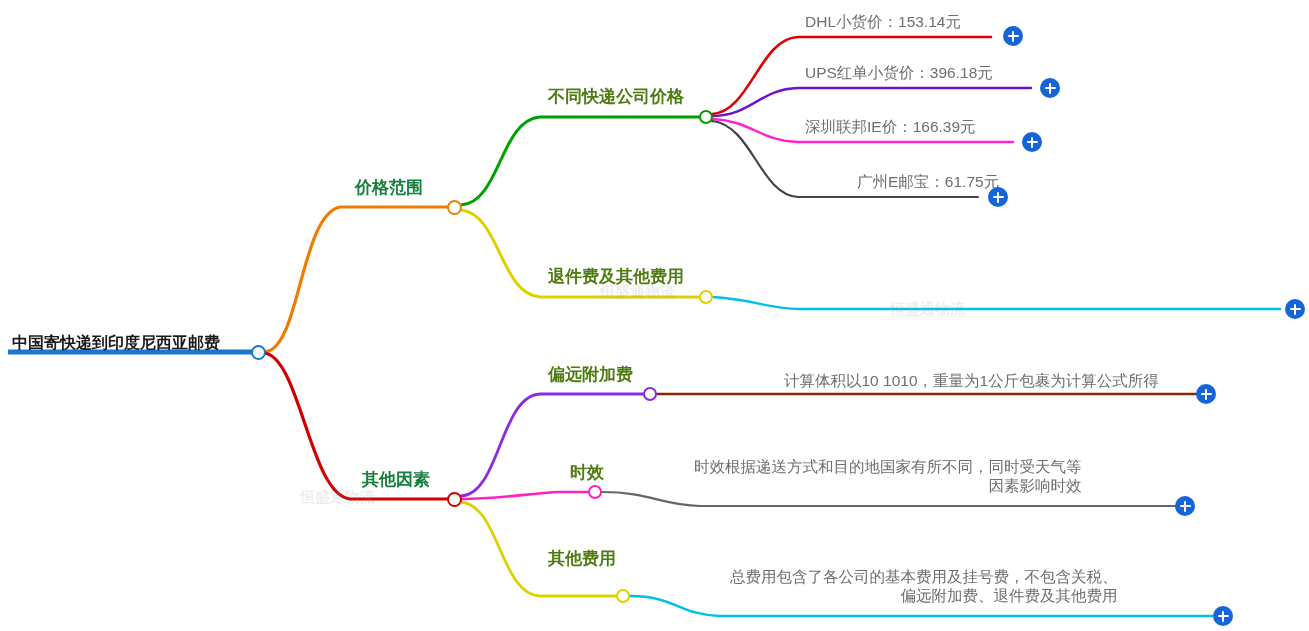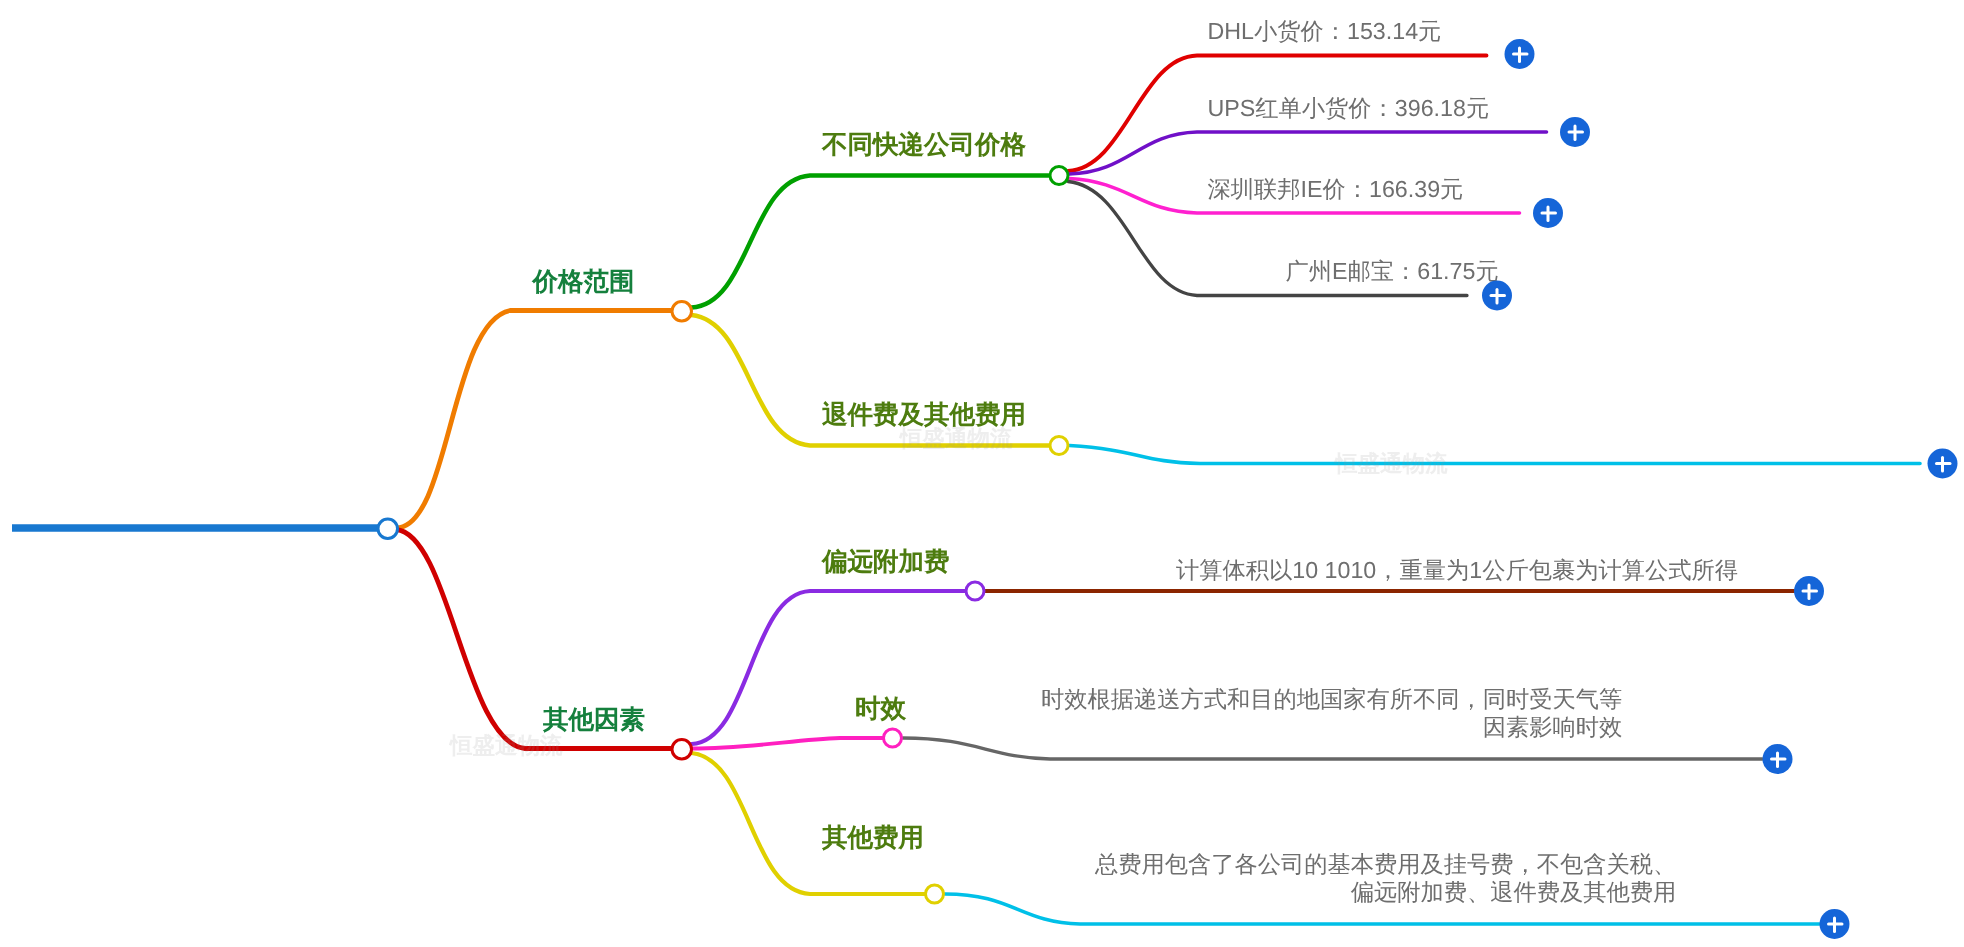--- a/index.html
+++ b/index.html
@@ -144,20 +144,21 @@
 
   <div class="dot" style="left:251px; top:345px; width:15px; height:15px; border:2.5px solid #1878d0;"></div>
   <div class="dot" style="left:447px; top:200px; width:15px; height:15px; border:2.5px solid #f07c00;"></div>
   <div class="dot" style="left:447px; top:492px; width:15px; height:15px; border:2.5px solid #d00000;"></div>
   <div class="dot" style="left:699px; top:110px; width:14px; height:14px; border:2.5px solid #00a000;"></div>
   <div class="dot" style="left:699px; top:290px; width:14px; height:14px; border:2.5px solid #e0d000;"></div>
   <div class="dot" style="left:643px; top:387px; width:14px; height:14px; border:2.5px solid #8a2be2;"></div>
   <div class="dot" style="left:588px; top:485px; width:14px; height:14px; border:2.5px solid #ff20c0;"></div>
   <div class="dot" style="left:616px; top:589px; width:14px; height:14px; border:2.5px solid #e0d000;"></div>
 
+  <div class="node-label root" style="left:12px; top:333px;">中国寄快递到印度尼西亚邮费</div>
 
   <div class="node-label lvl1" style="left:355px; top:177px;">价格范围</div>
 
   <div class="node-label lvl1" style="left:362px; top:469px;">其他因素</div>
 
   <div class="node-label lvl2" style="left:548px; top:86px;">不同快递公司价格</div>
 
   <div class="node-label lvl2" style="left:548px; top:266px;">退件费及其他费用</div>
 
   <div class="node-label lvl2" style="left:548px; top:364px;">偏远附加费</div>

